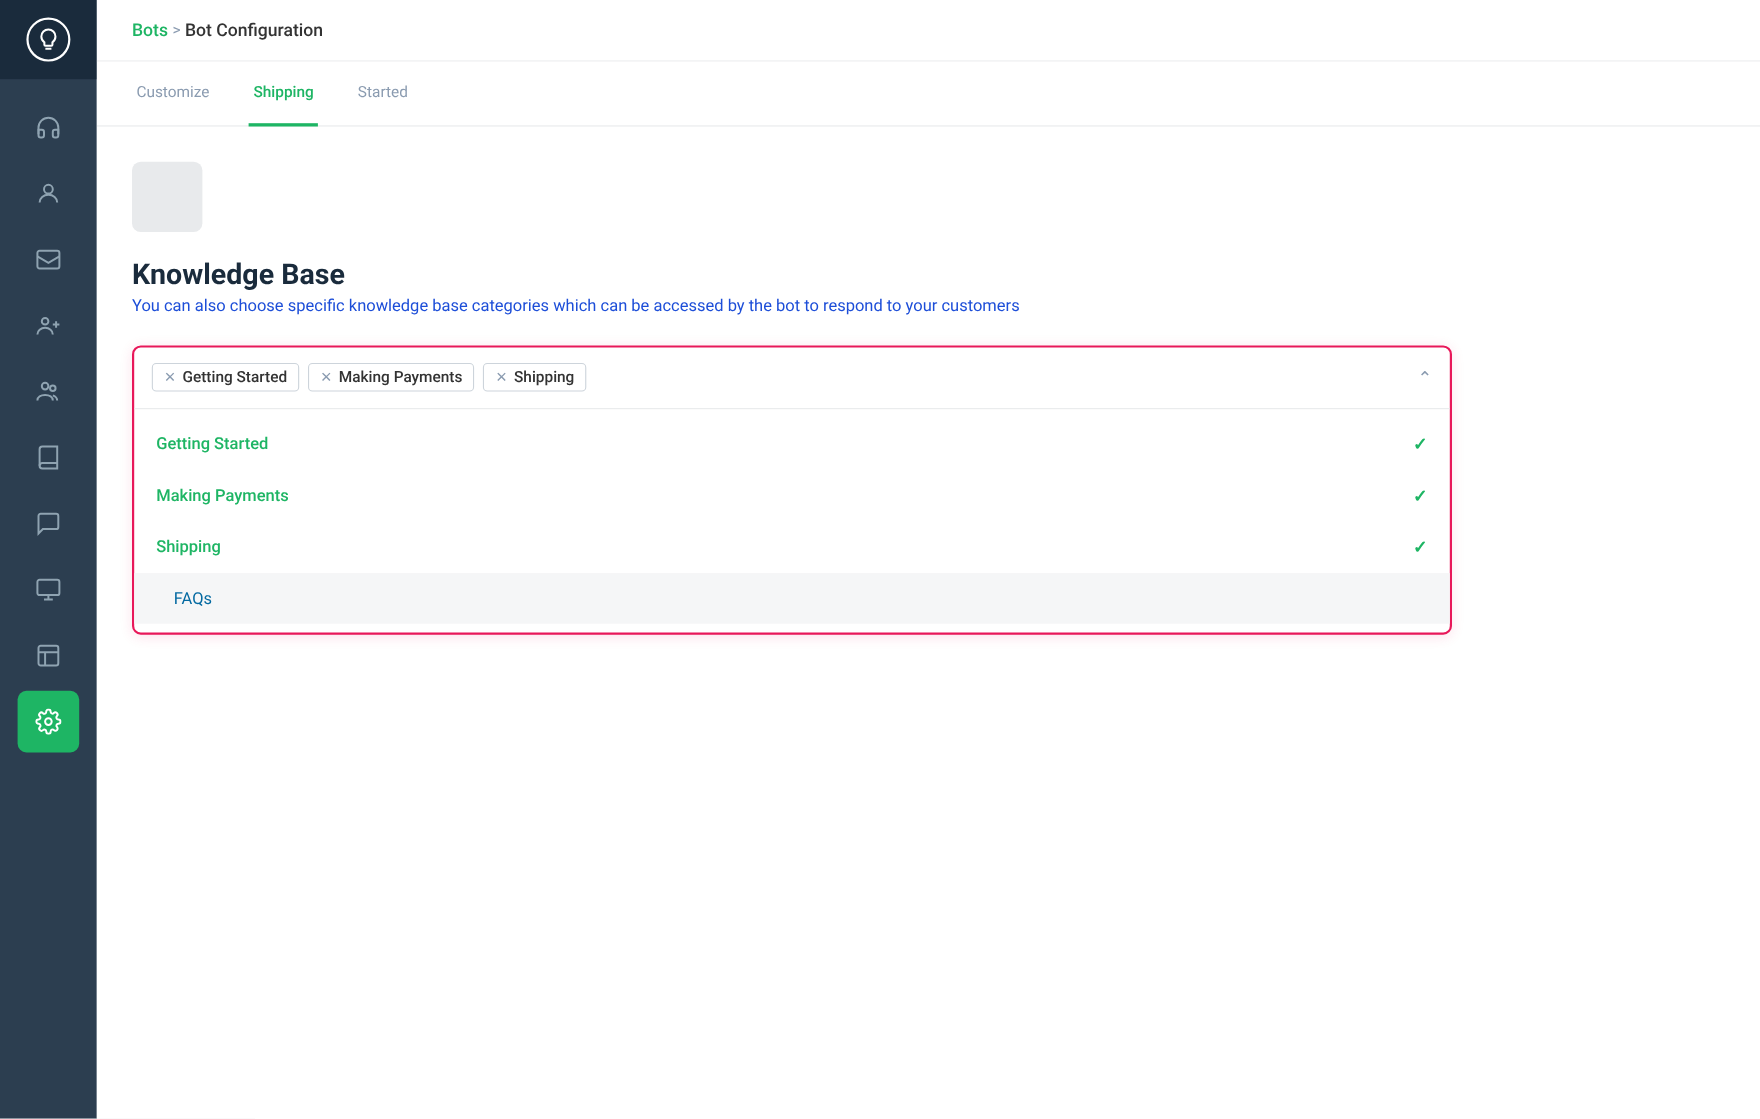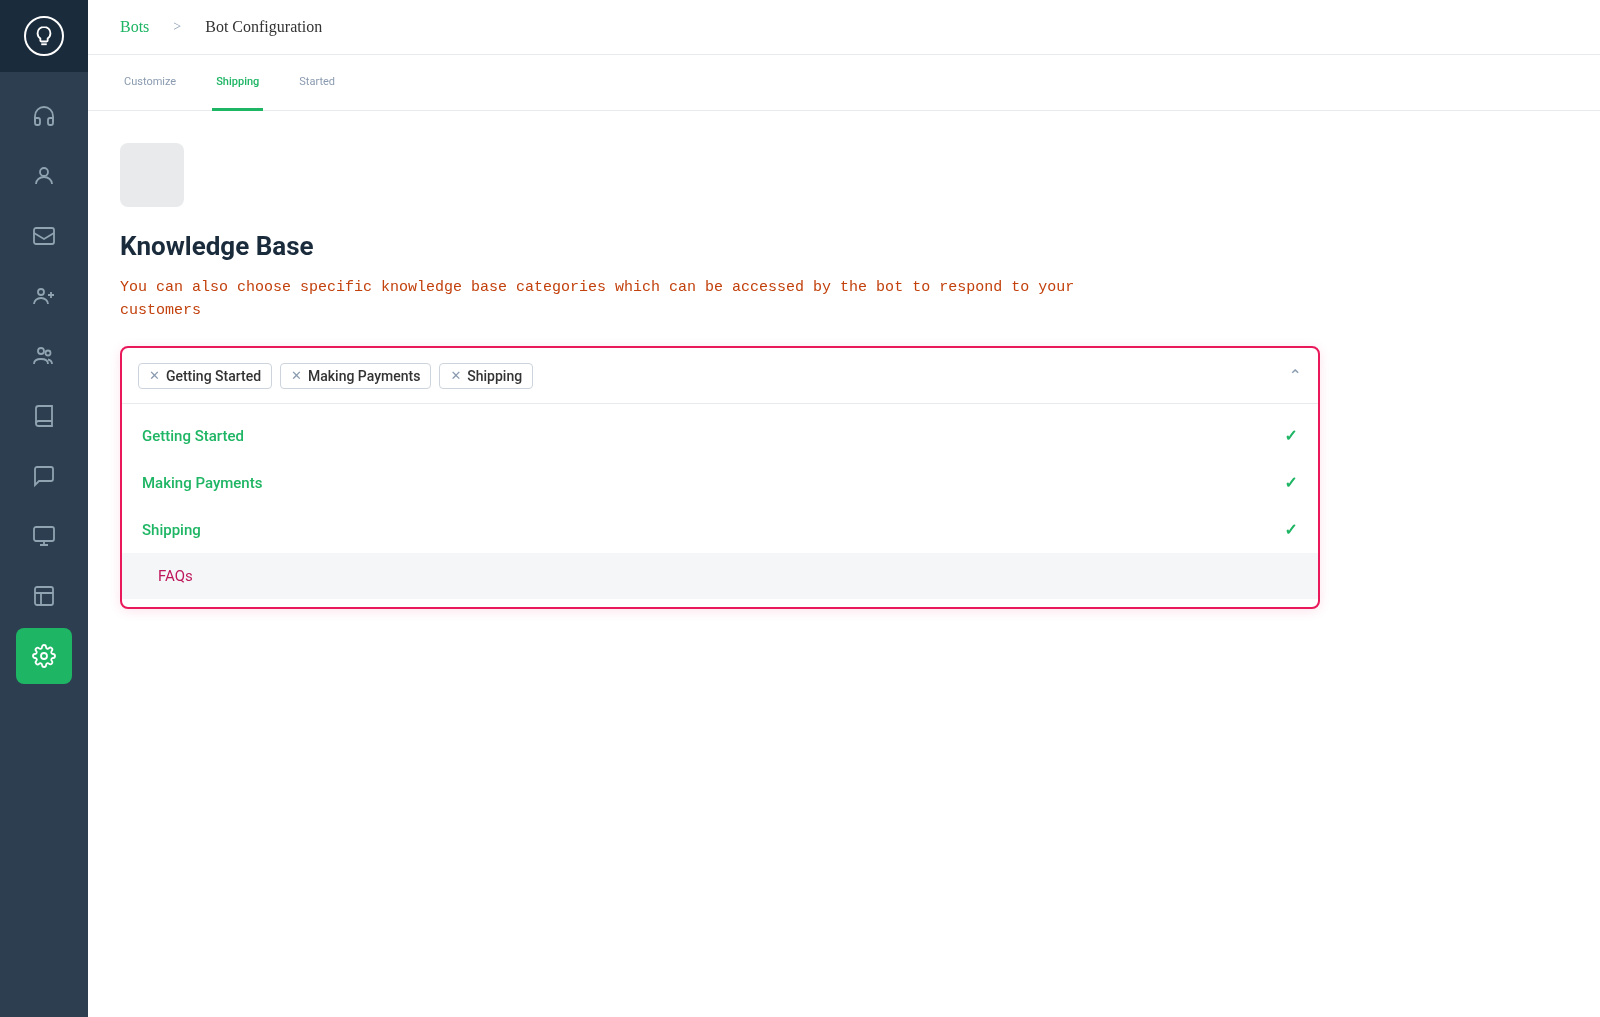--- a/index.html
+++ b/index.html
@@ -91,23 +91,22 @@
       background: #fff;
       padding: 18px 32px;
       border-bottom: 1px solid #e8eaec;
       display: flex;
       align-items: center;
     }
 
     .breadcrumb {
       display: flex;
       align-items: center;
-      gap: 24px;
+      gap: 4px;
       font-size: 16px;
-      font-family: Liberation Serif, serif;
     }
 
     .breadcrumb-link {
       color: #1eb564;
       font-weight: 500;
       cursor: pointer;
     }
 
     .breadcrumb-separator {
       color: #8a9bb0;
@@ -131,21 +130,21 @@
     .tabs {
       display: flex;
       align-items: center;
       padding: 0 32px;
       border-bottom: 1px solid #e8eaec;
       gap: 32px;
     }
 
     .tab {
       padding: 20px 4px;
-      font-size: 11px;
+      font-size: 14px;
       color: #8a9bb0;
       cursor: pointer;
       border-bottom: 3px solid transparent;
       margin-bottom: -1px;
       font-weight: 400;
     }
 
     .tab-active {
       color: #1eb564;
       border-bottom: 3px solid #1eb564;
@@ -170,30 +169,29 @@
       width: 64px;
       height: 64px;
       background: #e8eaec;
       border-radius: 8px;
     }
 
     .section-title {
       font-size: 26px;
       font-weight: 700;
       color: #1a2b3c;
-      margin-bottom: 16px;
+      margin-bottom: 2px;
     }
 
     .section-description {
       font-size: 15px;
-      color: #c2410c;
+      color: #1d4ed8;
       margin-bottom: 24px;
       line-height: 1.5;
       max-width: 1000px;
-      font-family: Liberation Mono, monospace;
     }
 
     
     .multi-select-container {
       border: 2px solid #e8185a;
       border-radius: 8px;
       background: #fff;
       max-width: 1200px;
       box-shadow: 0 2px 12px rgba(232, 24, 90, 0.12);
     }
@@ -249,21 +247,21 @@
       cursor: pointer;
       font-size: 15px;
     }
 
     .dropdown-item-selected {
       color: #1eb564;
       font-weight: 500;
     }
 
     .dropdown-item-unselected {
-      color: #be185d;
+      color: #0369a1;
       background: #f5f6f7;
       padding-left: 36px;
     }
 
     .check-icon {
       color: #1eb564;
       font-size: 16px;
       font-weight: 700;
     }
   </style>

